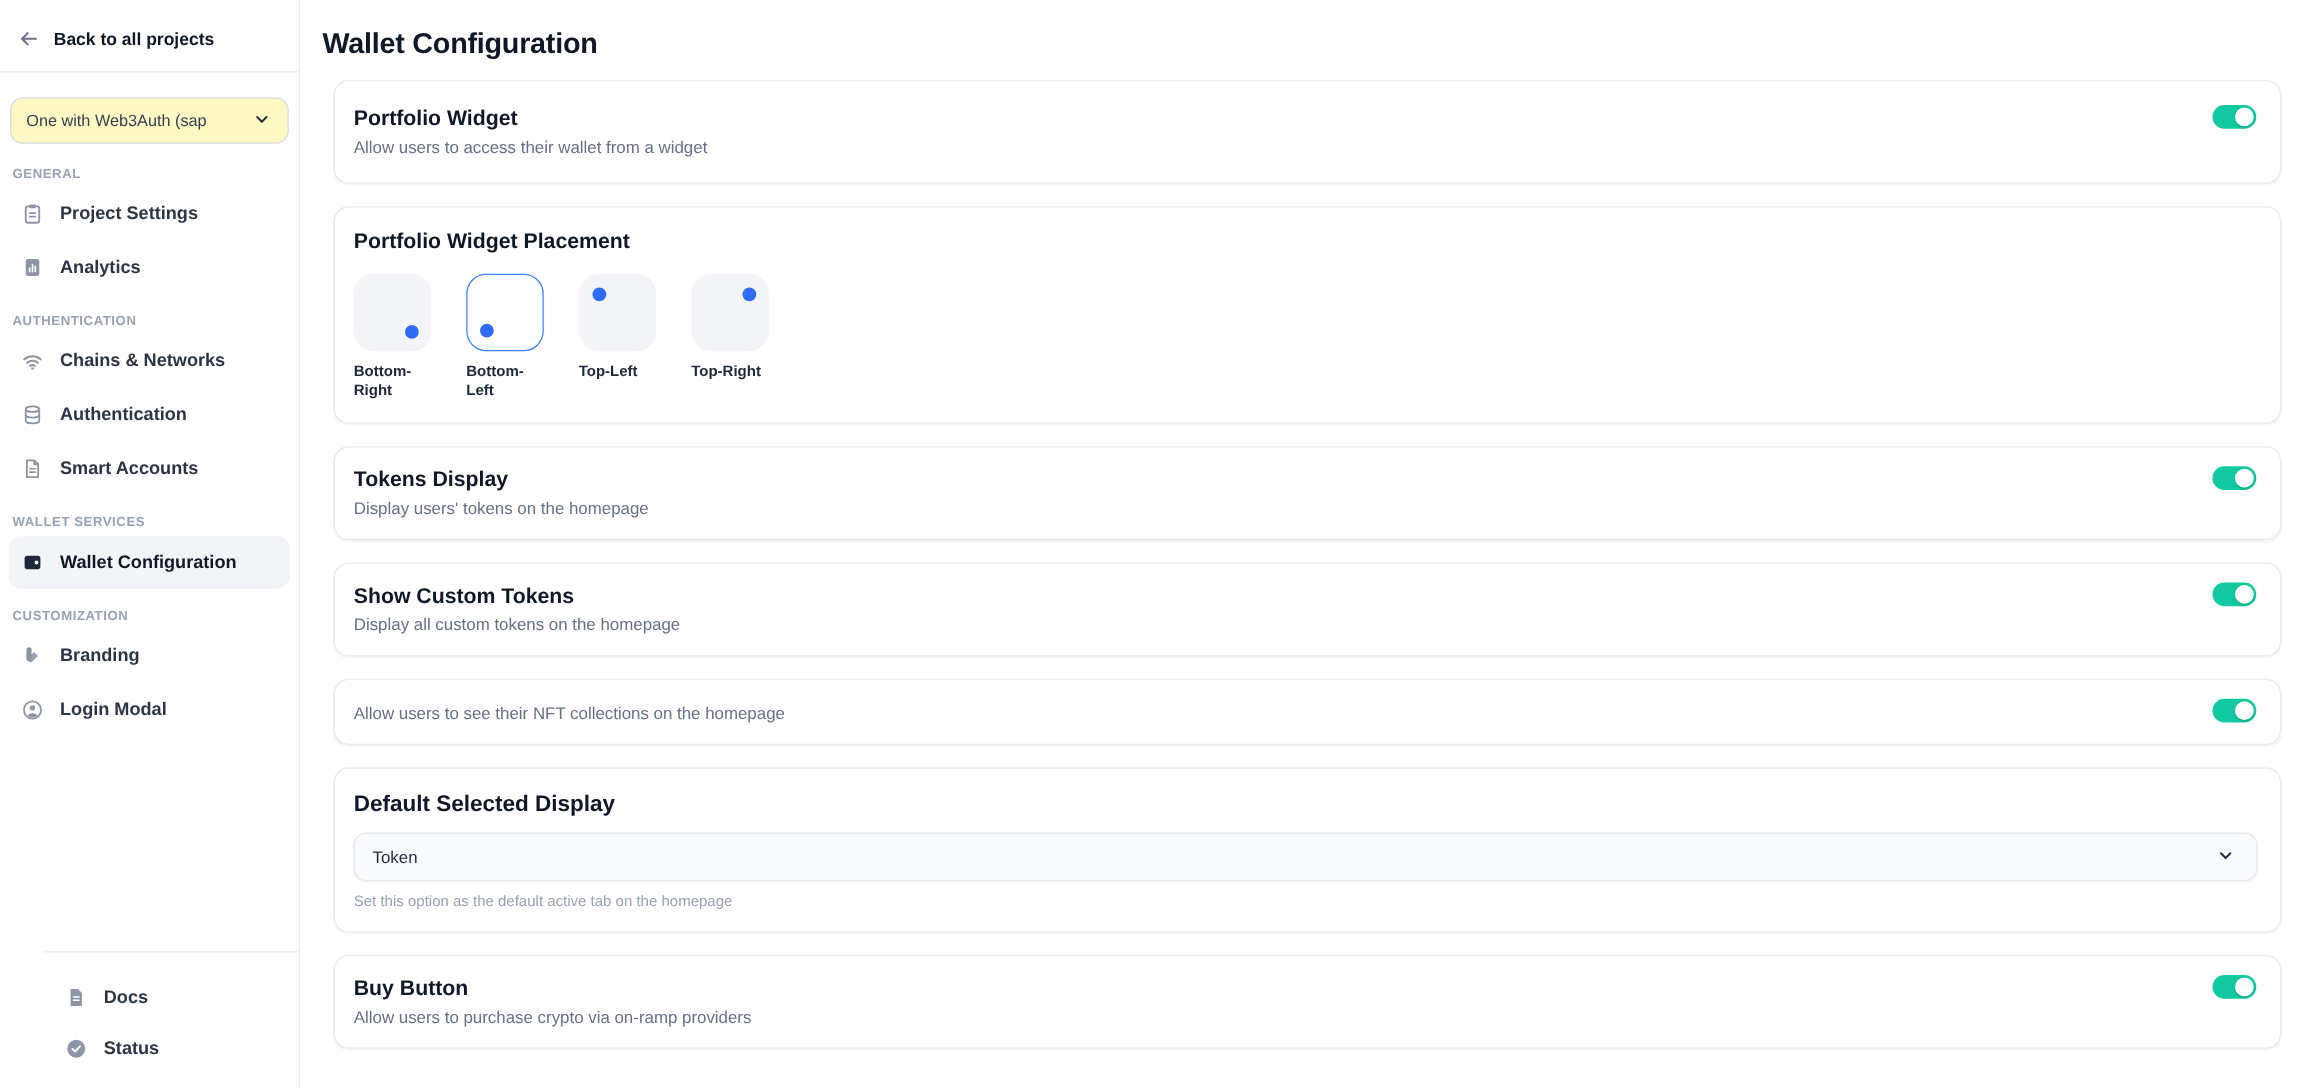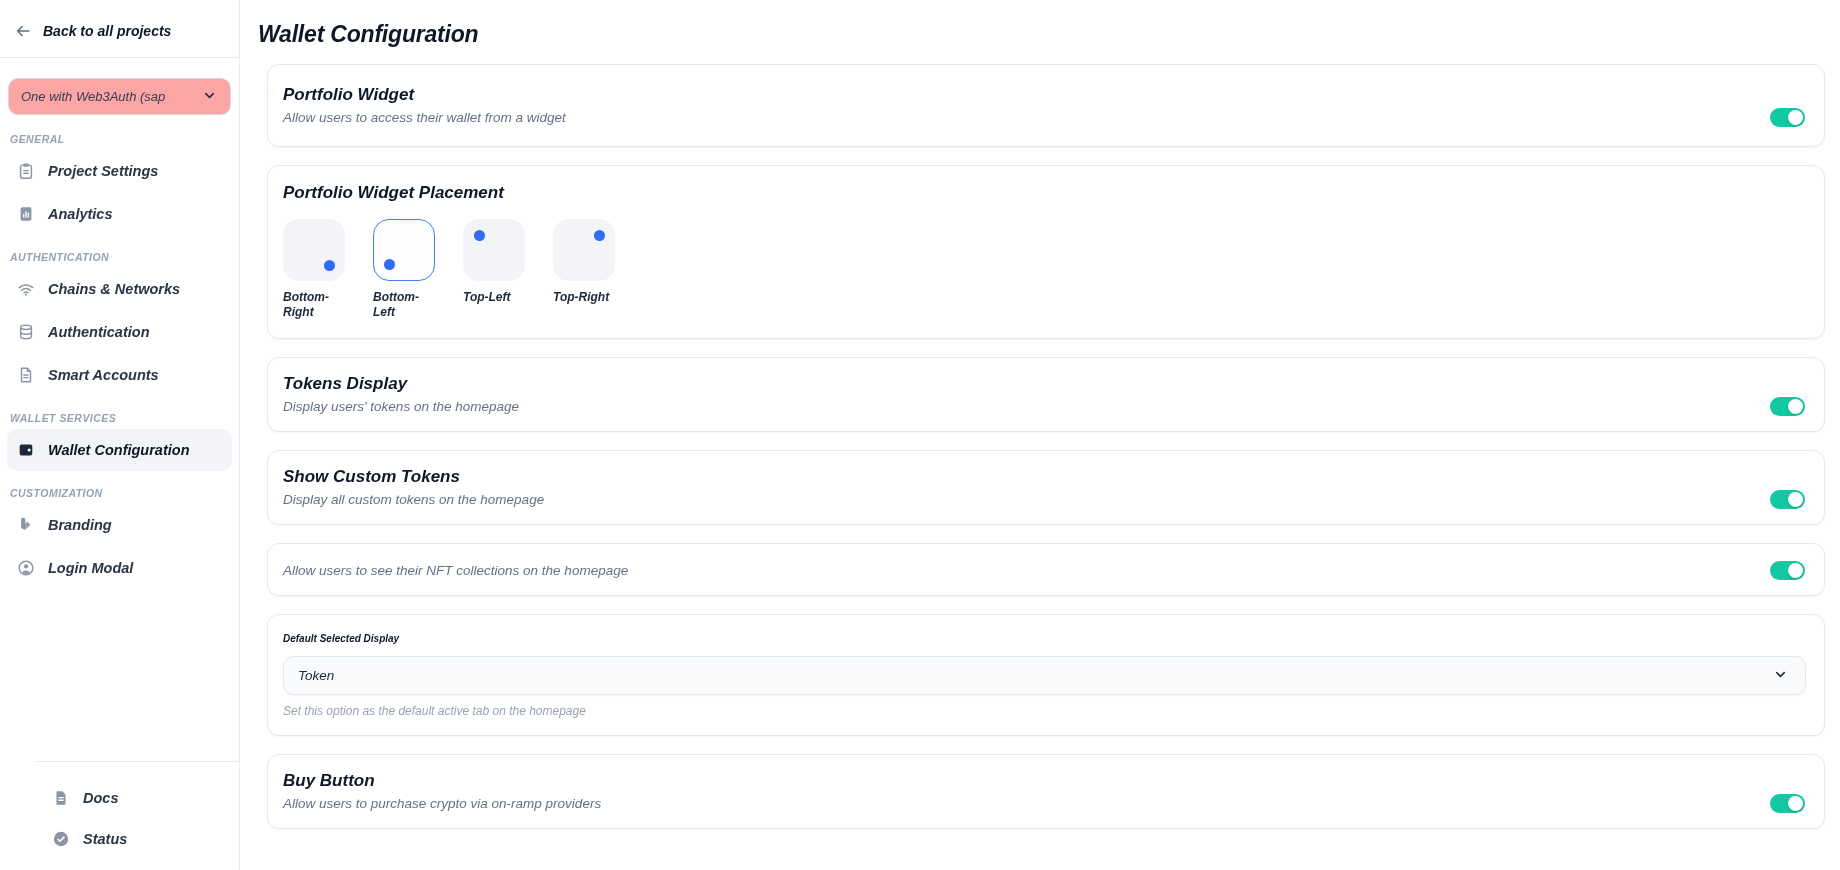--- a/index.html
+++ b/index.html
@@ -3,33 +3,33 @@
 <meta charset="utf-8">
 <style>
   * { box-sizing: border-box; }
   html,body { margin:0; padding:0; }
   body {
     width:1840px; height:870px; overflow:hidden;
     background:#ffffff; color:#101828;
     font-family:"Liberation Sans","DejaVu Sans",sans-serif;
     -webkit-font-smoothing:antialiased;
   }
-  .app { display:flex; width:1840px; height:870px;font-style:italic; }
+  .app { display:flex; width:1840px; height:870px; }
 
   
   .sidebar { width:240px; min-width:240px; height:870px; border-right:1px solid #e9ebee;
              display:flex; flex-direction:column; background:#fff; }
   .back-row { display:flex; align-items:center; gap:11px; padding:22px 12px 17px 14px;
               font-size:14px; font-weight:700; color:#101828; cursor:pointer; }
   .back-row .ic { color:#667085; }
   .divider { height:1px; background:#e9ebee; flex:none; }
   .proj-select { margin:20px 8px 2px; height:37px; border:1px solid #d5d9e0; border-radius:10px;
                  display:flex; align-items:center; justify-content:space-between;
                  padding:0 10px 0 12px; font-size:13px; font-weight:500; color:#344054;
-                 cursor:pointer; background:#fca5a5; }
+                 cursor:pointer; background:#fef9c3; }
   .proj-text { white-space:nowrap; overflow:hidden; max-width:168px; }
   .proj-select .ic svg, .select .ic svg { width:15px; height:15px; }
   .proj-select .ic, .select .ic { color:#1d2939; }
   nav { flex:none; }
   .side-section-label { margin:16px 10px 5px; font-size:10.5px; font-weight:700;
                         letter-spacing:.045em; color:#98a2b3; }
   .side-item { display:flex; align-items:center; gap:13px; height:42px; margin:1px 7px;
                padding:0 10px; border-radius:10px; font-size:14.5px; font-weight:600;
                color:#2b3544; cursor:pointer; }
   .side-item.active { background:#f2f4f7; color:#101828; }
@@ -41,21 +41,21 @@
   .side-footer { padding-bottom:10px;margin-left:35px; }
   .side-footer .divider { margin-bottom:16px; }
   .side-footer .side-item { height:40px; }
 
   
   .content { flex:1; padding-left:18px; }
   h1 { margin:21px 0 0 0; font-size:23px; font-weight:700; color:#101828; letter-spacing:-0.2px; }
   #cards { margin:16px 0 0 9px; width:1558px; display:flex; flex-direction:column; gap:18px; }
   .card { background:#fff; border:1px solid #e7e9ee; border-radius:12px;
           box-shadow:0 1px 2px rgba(16,24,40,.05); }
-  .card.row { display:flex; align-items:flex-end; justify-content:space-between;
+  .card.row { display:flex; align-items:flex-start; justify-content:space-between;
               padding:15px 19px 15px 15px; }
   .card.tall { padding-top:19px; padding-bottom:19px; }
   .card-title { font-size:17px; font-weight:700; color:#101828; line-height:22px; }
   .card-sub { margin-top:3px; font-size:13.5px; color:#667085; line-height:18px; }
 
   .toggle { position:relative; width:35px; height:19px; border-radius:10px; background:#ccd2dc;
             cursor:pointer; flex:none; }
   .toggle.on { background:var(--green,#12C9A1); }
   .knob { position:absolute; top:2px; left:2px; width:15px; height:15px; border-radius:50%;
           background:#fff; box-shadow:0 1px 2px rgba(0,0,0,.18); }
@@ -67,21 +67,21 @@
   .tile { position:relative; width:62px; height:62px; border-radius:16px; background:#f2f4f7; }
   .tile.selected { background:#fdfdff; border:1.5px solid var(--sel-border,#3B82F6); }
   .dot { position:absolute; width:11px; height:11px; border-radius:50%; background:var(--blue,#2F6CF6); }
   .dot.bottom-right { right:10px; bottom:10px; }
   .dot.bottom-left  { left:10px;  bottom:10px; }
   .dot.top-left     { left:11px;  top:11px; }
   .dot.top-right    { right:10px; top:11px; }
   .tile-label { margin-top:9px; font-size:12px; font-weight:600; color:#1d2939; line-height:15px; }
 
   .card.select-card { padding:18px 18px 17px 15px; }
-  .field-label { font-size:10px; font-weight:600; color:#101828; }
+  .field-label { font-size:18px; font-weight:600; color:#101828; }
   .select { margin-top:12px; height:39px; background:#f9fafb; border:1px solid #e4e7ec;
             border-radius:10px; display:flex; align-items:center; justify-content:space-between;
             padding:0 14px; font-size:13.5px; font-weight:500; color:#1d2939; cursor:pointer;
             box-shadow:0 1px 2px rgba(16,24,40,.04); }
   .helper { margin-top:9px; font-size:12px; color:#98a2b3; }
 </style>
 </head>
 <body>
 
 <div class="app">

